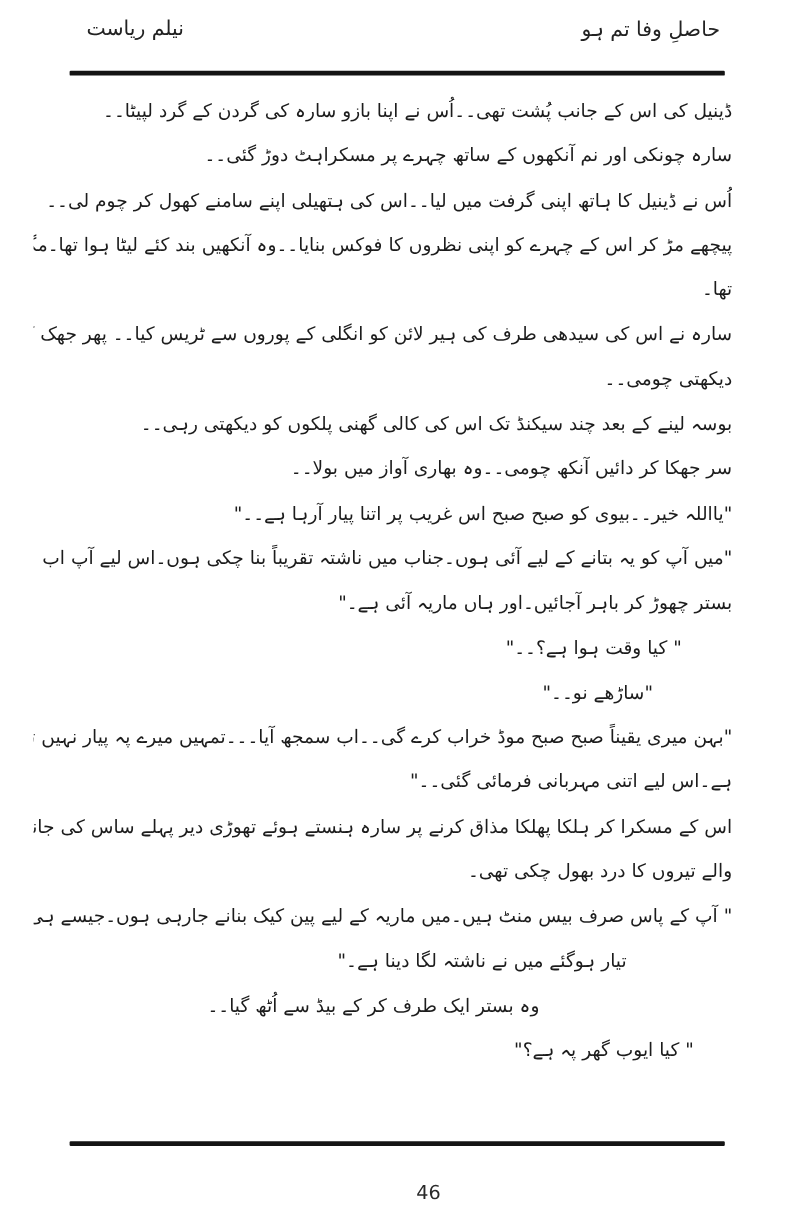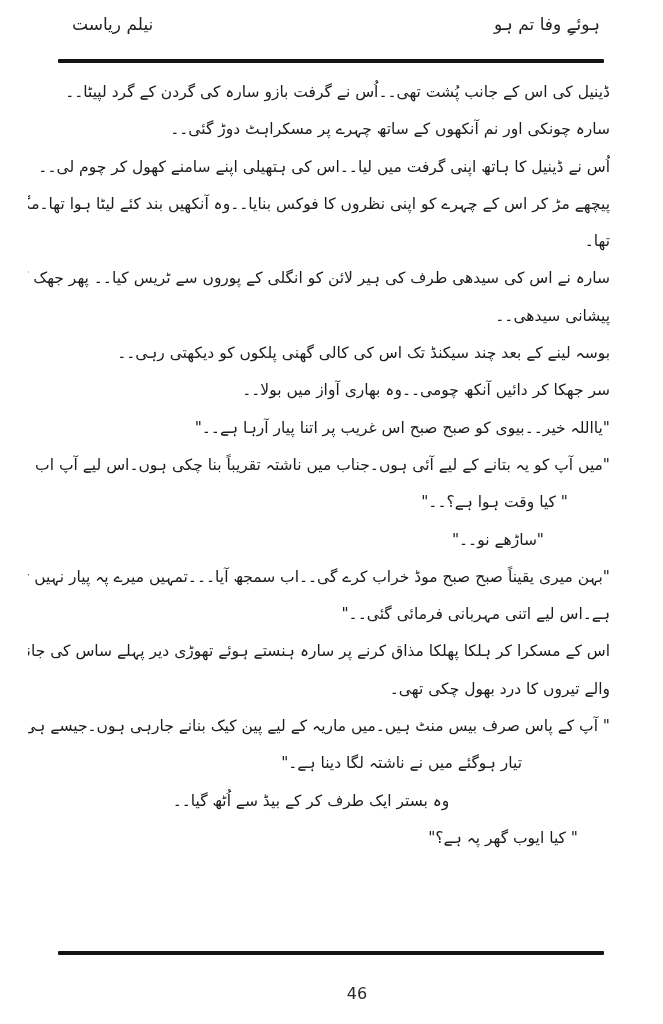--- a/index.html
+++ b/index.html
@@ -77,38 +77,39 @@
     font-size: 16px;
     color: #2a2a2a;
     padding-left: 40px;
   }
 </style>
 </head>
 <body>
 
 <div class="page">
 
-  <div class="header-title">ہوئےِ وفا تم ہو</div>
+  <div class="header-title">حاصلِ وفا تم ہو</div>
 
   <div class="header-author">نیلم ریاست</div>
 
   <div class="rule rule-top"></div>
 
   <div class="body-text">
-    <div class="line">ڈینیل کی اس کے جانب پُشت تھی۔۔اُس نے گرفت بازو سارہ کی گردن کے گرد لپیٹا۔۔</div>
+    <div class="line">ڈینیل کی اس کے جانب پُشت تھی۔۔اُس نے اپنا بازو سارہ کی گردن کے گرد لپیٹا۔۔</div>
     <div class="line">سارہ چونکی اور نم آنکھوں کے ساتھ چہرے پر مسکراہٹ دوڑ گئی۔۔</div>
     <div class="line">اُس نے ڈینیل کا ہاتھ اپنی گرفت میں لیا۔۔اس کی ہتھیلی اپنے سامنے کھول کر چوم لی۔۔</div>
     <div class="line">پیچھے مڑ کر اس کے چہرے کو اپنی نظروں کا فوکس بنایا۔۔وہ آنکھیں بند کئے لیٹا ہوا تھا۔مگر سویا ہوا نہیں</div>
     <div class="line">تھا۔</div>
     <div class="line">سارہ نے اس کی سیدھی طرف کی ہیر لائن کو انگلی کے پوروں سے ٹریس کیا۔۔ پھر جھک کر اس کی</div>
-    <div class="line">پیشانی سیدھی۔۔</div>
+    <div class="line">دیکھتی چومی۔۔</div>
     <div class="line">بوسہ لینے کے بعد چند سیکنڈ تک اس کی کالی گھنی پلکوں کو دیکھتی رہی۔۔</div>
     <div class="line">سر جھکا کر دائیں آنکھ چومی۔۔وہ بھاری آواز میں بولا۔۔</div>
     <div class="line">"یااللہ خیر۔۔بیوی کو صبح صبح اس غریب پر اتنا پیار آرہا ہے۔۔"</div>
     <div class="line">"میں آپ کو یہ بتانے کے لیے آئی ہوں۔جناب میں ناشتہ تقریباً بنا چکی ہوں۔اس لیے آپ اب</div>
+    <div class="line">بستر چھوڑ کر باہر آجائیں۔اور ہاں ماریہ آئی ہے۔"</div>
     <div class="line i42">" کیا وقت ہوا ہے؟۔۔"</div>
     <div class="line i66">"ساڑھے نو۔۔"</div>
     <div class="line">"بہن میری یقیناً صبح صبح موڈ خراب کرے گی۔۔اب سمجھ آیا۔۔۔تمہیں میرے پہ پیار نہیں ترس آرہا</div>
     <div class="line">ہے۔اس لیے اتنی مہربانی فرمائی گئی۔۔"</div>
     <div class="line">اس کے مسکرا کر ہلکا پھلکا مذاق کرنے پر سارہ ہنستے ہوئے تھوڑی دیر پہلے ساس کی جانب سے لگنے</div>
     <div class="line">والے تیروں کا درد بھول چکی تھی۔</div>
     <div class="line">" آپ کے پاس صرف بیس منٹ ہیں۔میں ماریہ کے لیے پین کیک بنانے جارہی ہوں۔جیسے ہی</div>
     <div class="line i88">تیار ہوگئے میں نے ناشتہ لگا دینا ہے۔"</div>
     <div class="line i16">وہ بستر ایک طرف کر کے بیڈ سے اُٹھ گیا۔۔</div>
     <div class="line i32">" کیا ایوب گھر پہ ہے؟"</div>

